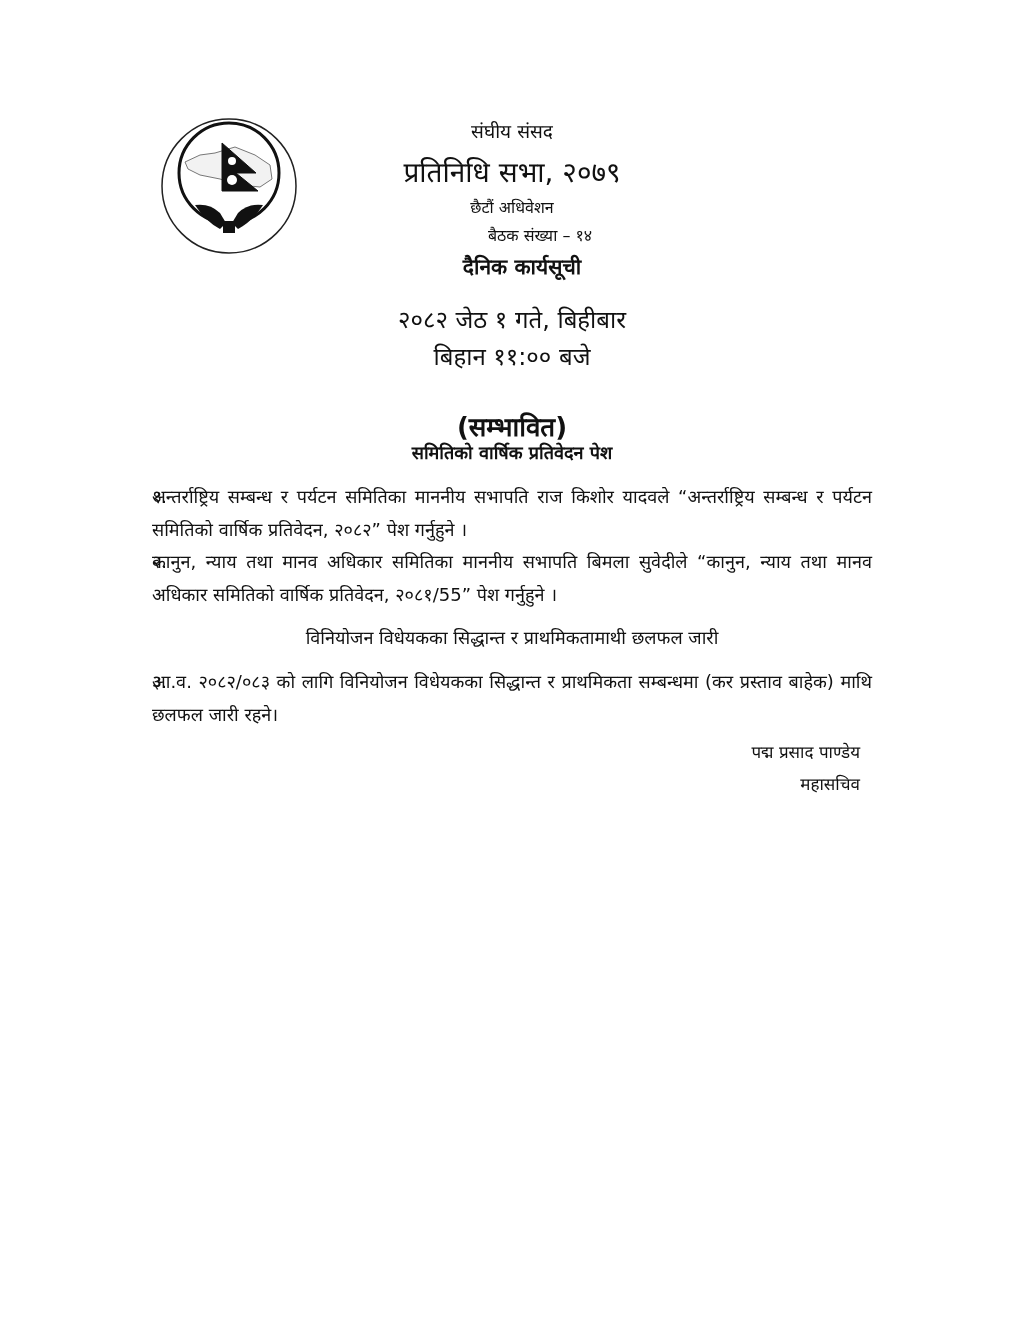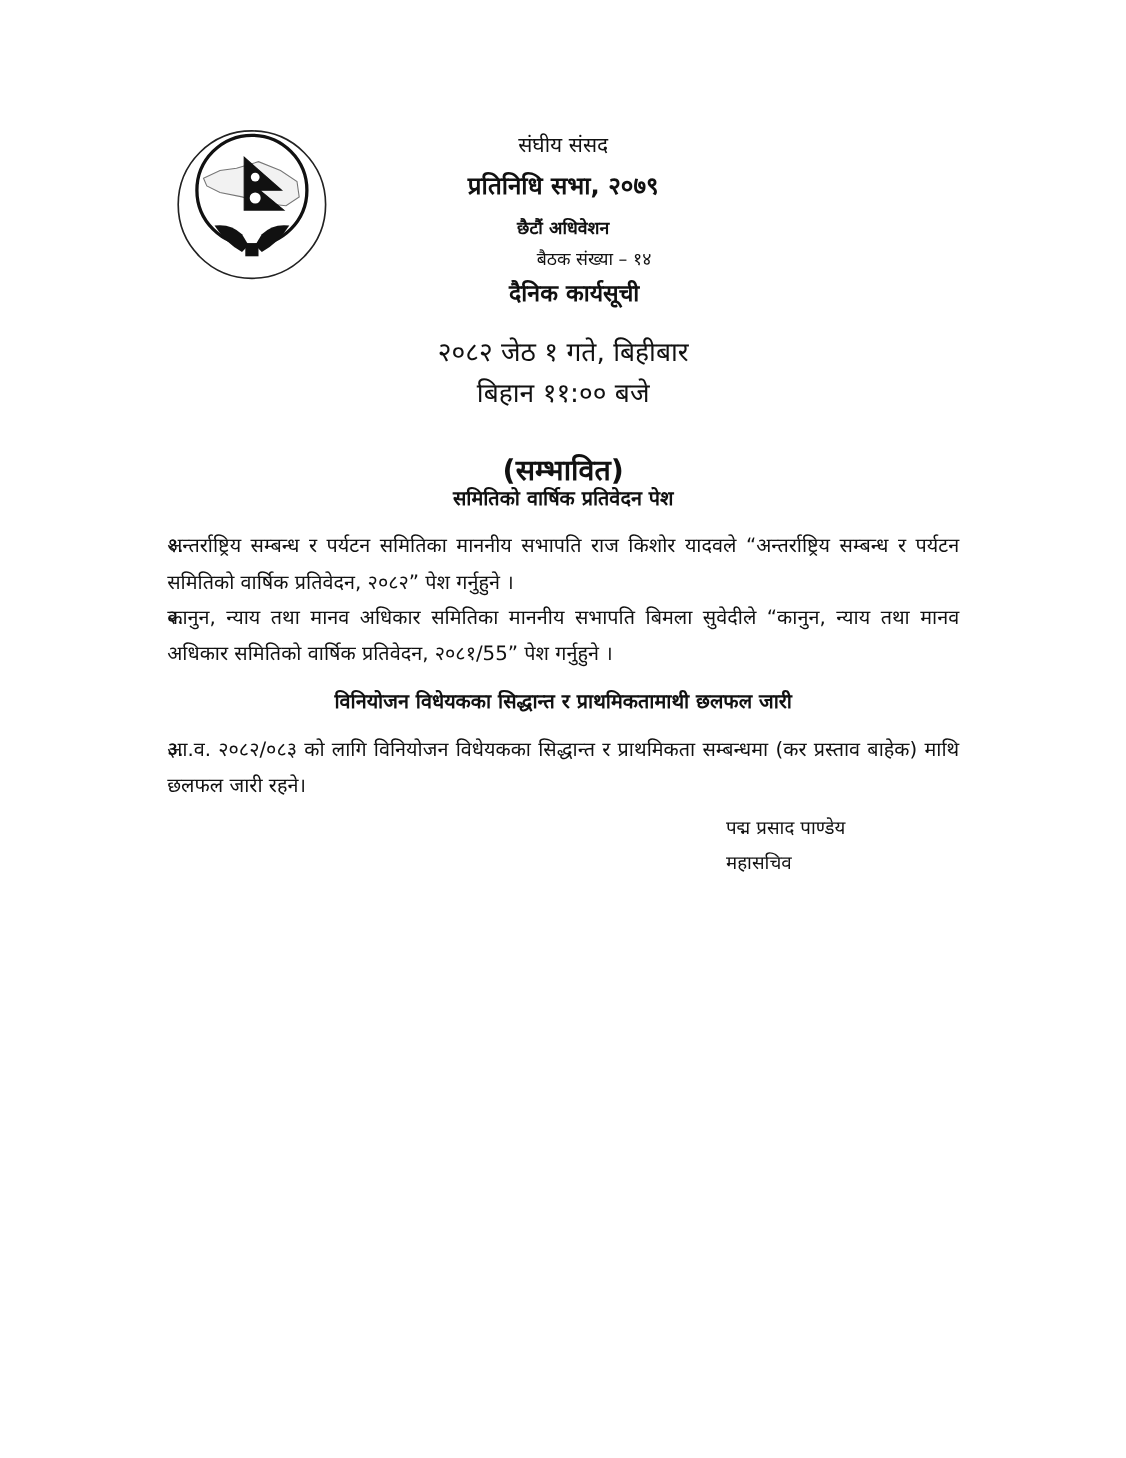--- a/index.html
+++ b/index.html
@@ -5,36 +5,36 @@
     html, body { margin: 0; padding: 0; background: #ffffff; }
     body {
       width: 1024px; height: 1325px; position: relative; overflow: hidden;
       font-family: "DejaVu Sans", sans-serif; color: #111111;
     }
     .logo {
       position: absolute; left: 160px; top: 117px; width: 138px; height: 138px;
     }
     .hdr { position: absolute; left: 0; width: 1024px; text-align: center; }
     .h-parl { top: 118px; font-size: 19px; }
-    .h-house { top: 152px; font-size: 22px; font-weight: bold; }
-    .h-session { top: 196px; font-size: 16px; font-weight: bold; }
+    .h-house { top: 152px; font-size: 28px; font-weight: normal; }
+    .h-session { top: 196px; font-size: 16px; }
     .h-meeting { top: 224px; font-size: 16px; padding-left: 28px; }
     .h-title { top: 252px; font-size: 21px; font-weight: bold; margin-left: 10px; }
     .h-date { top: 302px; font-size: 24px; }
     .h-time { top: 339px; font-size: 24px; }
     .h-prob { top: 408px; font-size: 26px; font-weight: bold; }
     .h-sec1 { top: 440px; font-size: 18px; font-weight: bold; }
-    .h-sec2 { top: 625px; font-size: 18px; font-weight: bold; }
+    .h-sec2 { top: 625px; font-size: 18px; font-weight: normal; }
     .item { position: absolute; left: 152px; width: 720px; font-size: 18px; line-height: 33px; }
     .item .num { position: absolute; left: 0; top: 0; width: 40px; }
     .item .txt { text-align: justify; }
     .item1 { top: 480px; }
     .item2 { top: 545px; }
     .item3 { top: 665px; }
-    .sign { position: absolute; left: 660px; width: 200px; text-align: left; font-size: 17px; }
+    .sign { position: absolute; left: 660px; width: 200px; text-align: right; font-size: 17px; }
     .sign-name { top: 740px; }
     .sign-title { top: 772px; }
   </style>
 </head>
 <body>
 
 <div class="logo">
   <svg width="138" height="138" viewBox="0 0 138 138">
     <circle cx="69" cy="69" r="67" fill="none" stroke="#222" stroke-width="1.5"></circle>
     <circle cx="69" cy="56" r="50" fill="none" stroke="#111" stroke-width="3"></circle>

